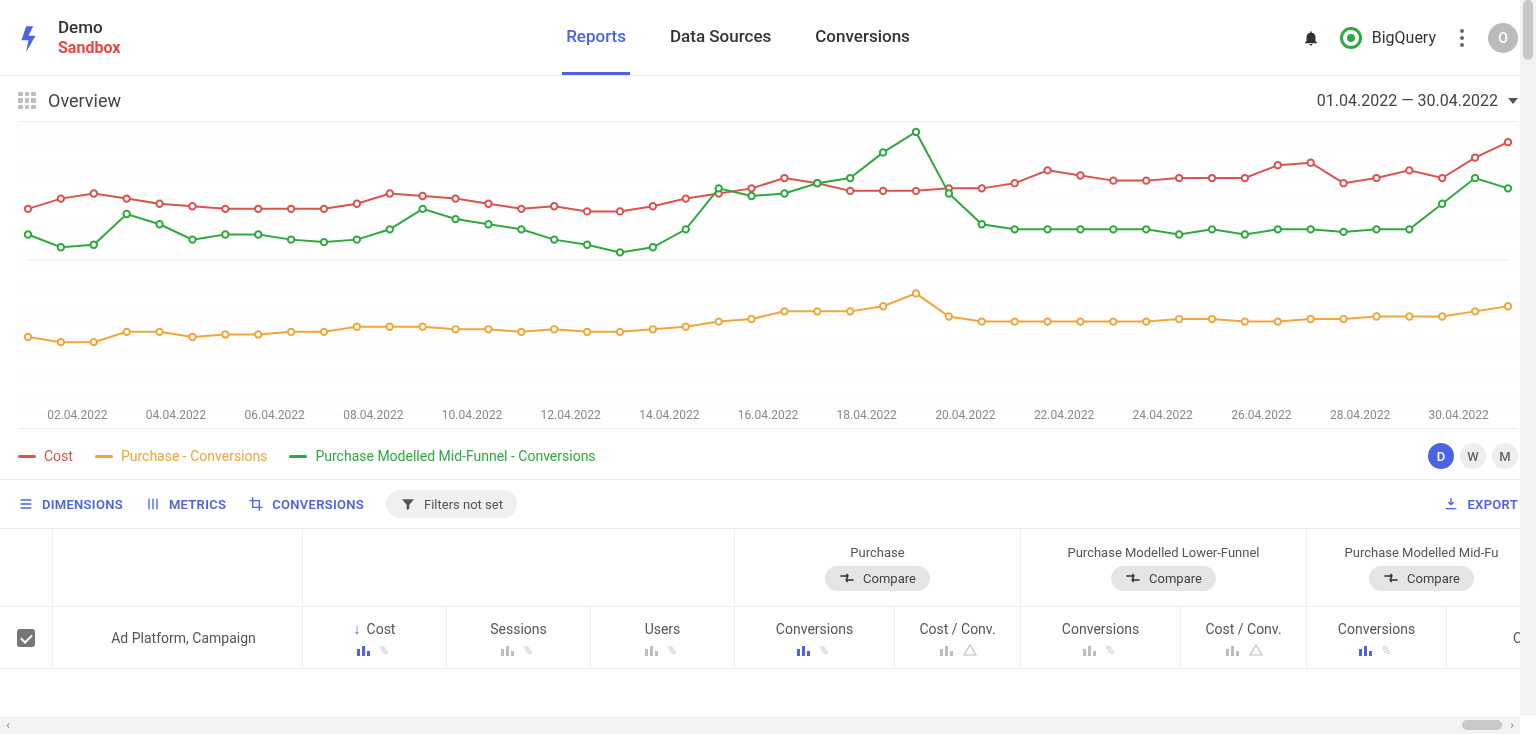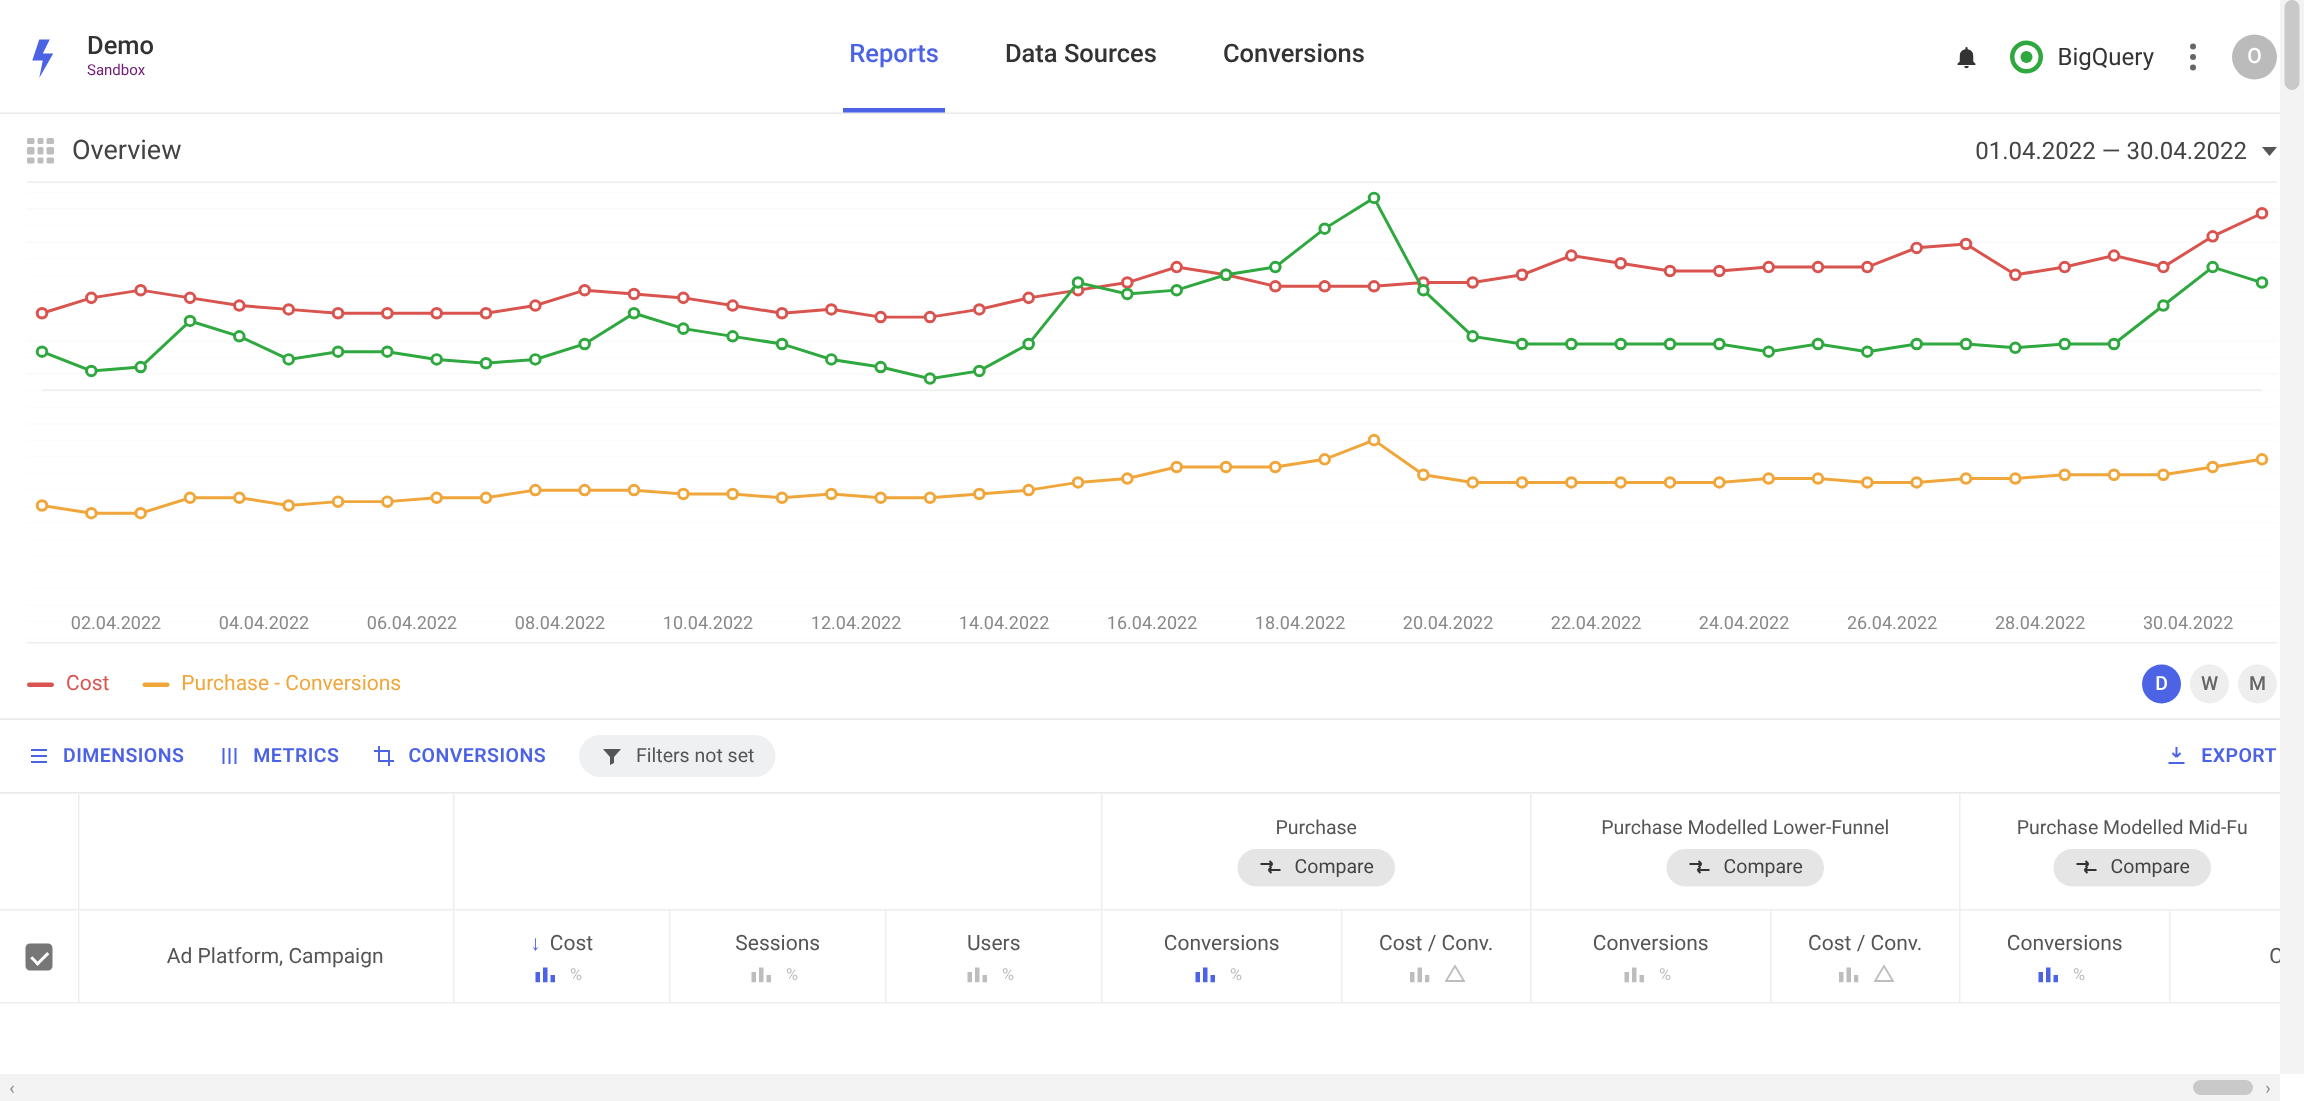--- a/index.html
+++ b/index.html
@@ -20,21 +20,21 @@
     height: 76px;
     padding: 0 18px;
     border-bottom: 1px solid #e8e8e8;
   }
   .brand { display:flex; align-items:center; gap:12px; min-width: 200px; }
   .logo {
     width: 28px; height: 28px;
     display:flex; align-items:center; justify-content:center;
   }
   .brand-text .title { font-size: 17px; font-weight: 500; color:#333; line-height:1.1; }
-  .brand-text .subtitle { font-size: 10px; color:#701a75; margin-top:2px; }
+  .brand-text .subtitle { font-size: 16px; color:#ef4444; margin-top:2px;font-weight:bold; }
 
   .topnav {
     flex: 1;
     display:flex; justify-content:center; gap:36px;
     height:100%;
     align-items:stretch;
   }
   .topnav-item {
     display:flex; align-items:center;
     font-size: 17px; font-weight: 500; color:#333;
@@ -79,21 +79,21 @@
     border-top: 1px solid #eee;
     border-bottom: 1px solid #eee;
     background:
       repeating-linear-gradient(#fff, #fff 6px, #fbfbfb 6px, #fbfbfb 7px, #fff 7px, #fff 11px);
     height: 308px;
     overflow:hidden;
   }
   .chart-wrap svg { position:absolute; left:0; top:0; width:100%; height:100%; }
   .xlabels {
     position:absolute; left:0; right:0; bottom:6px;
-    display:flex; justify-content:space-between;
+    display:flex; justify-content:center;
     padding: 0 10px;
     font-size:12px; color:#888;
   }
   .xlabels span { flex:1; text-align:center; white-space:nowrap; }
 
   
   .legend-row {
     display:flex; align-items:center; justify-content:space-between;
     padding: 14px 18px 10px;
     border-bottom: 1px solid #e8e8e8;
@@ -421,20 +421,24 @@
 <div class="legend-row">
   <div class="legend" id="legend">
       <div class="legend-item">
         <span class="legend-swatch" style="background:#d9534f"></span>
         <span style="color:#d9534f">Cost</span>
       </div>
       <div class="legend-item">
         <span class="legend-swatch" style="background:#f0a63a"></span>
         <span style="color:#f0a63a">Purchase - Conversions</span>
       </div>
+      <div class="legend-item">
+        <span class="legend-swatch" style="background:#2fa83f"></span>
+        <span style="color:#2fa83f">Purchase Modelled Mid-Funnel - Conversions</span>
+      </div>
     </div>
   <div class="granularity" id="granularity">
       <div class="gchip active">D</div>
       <div class="gchip">W</div>
       <div class="gchip">M</div>
     </div>
 </div>
 
 <div class="toolbar">
   <div class="toolbar-left">

